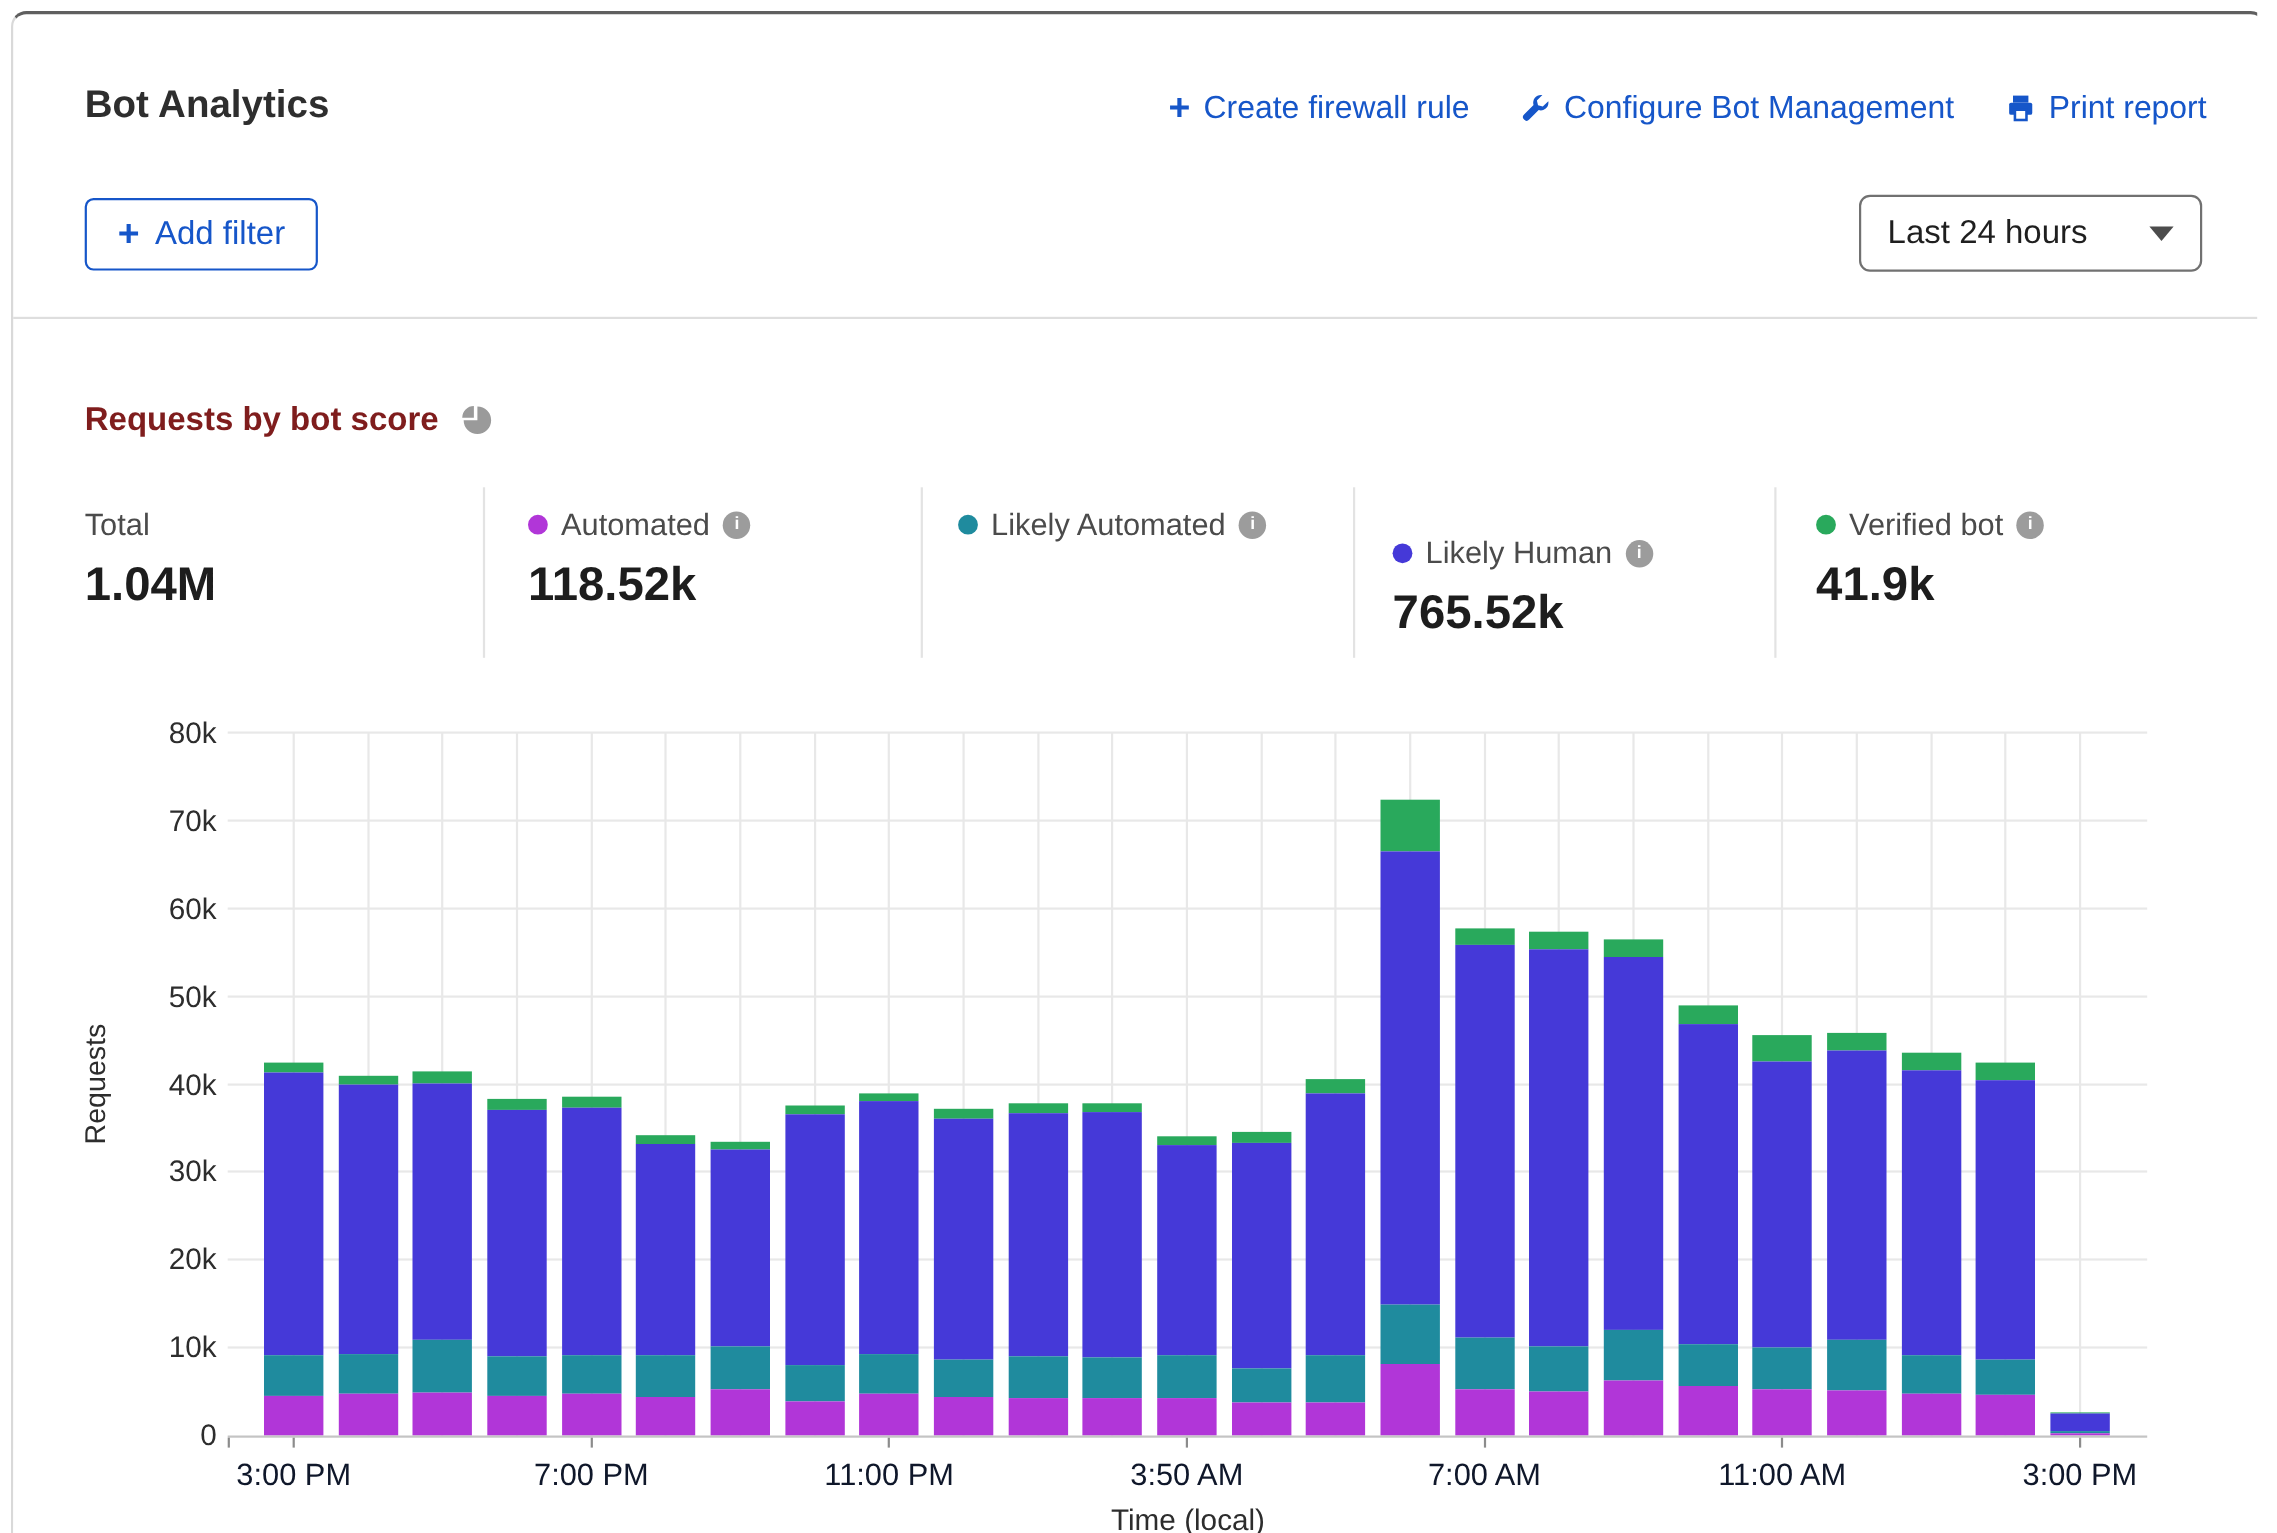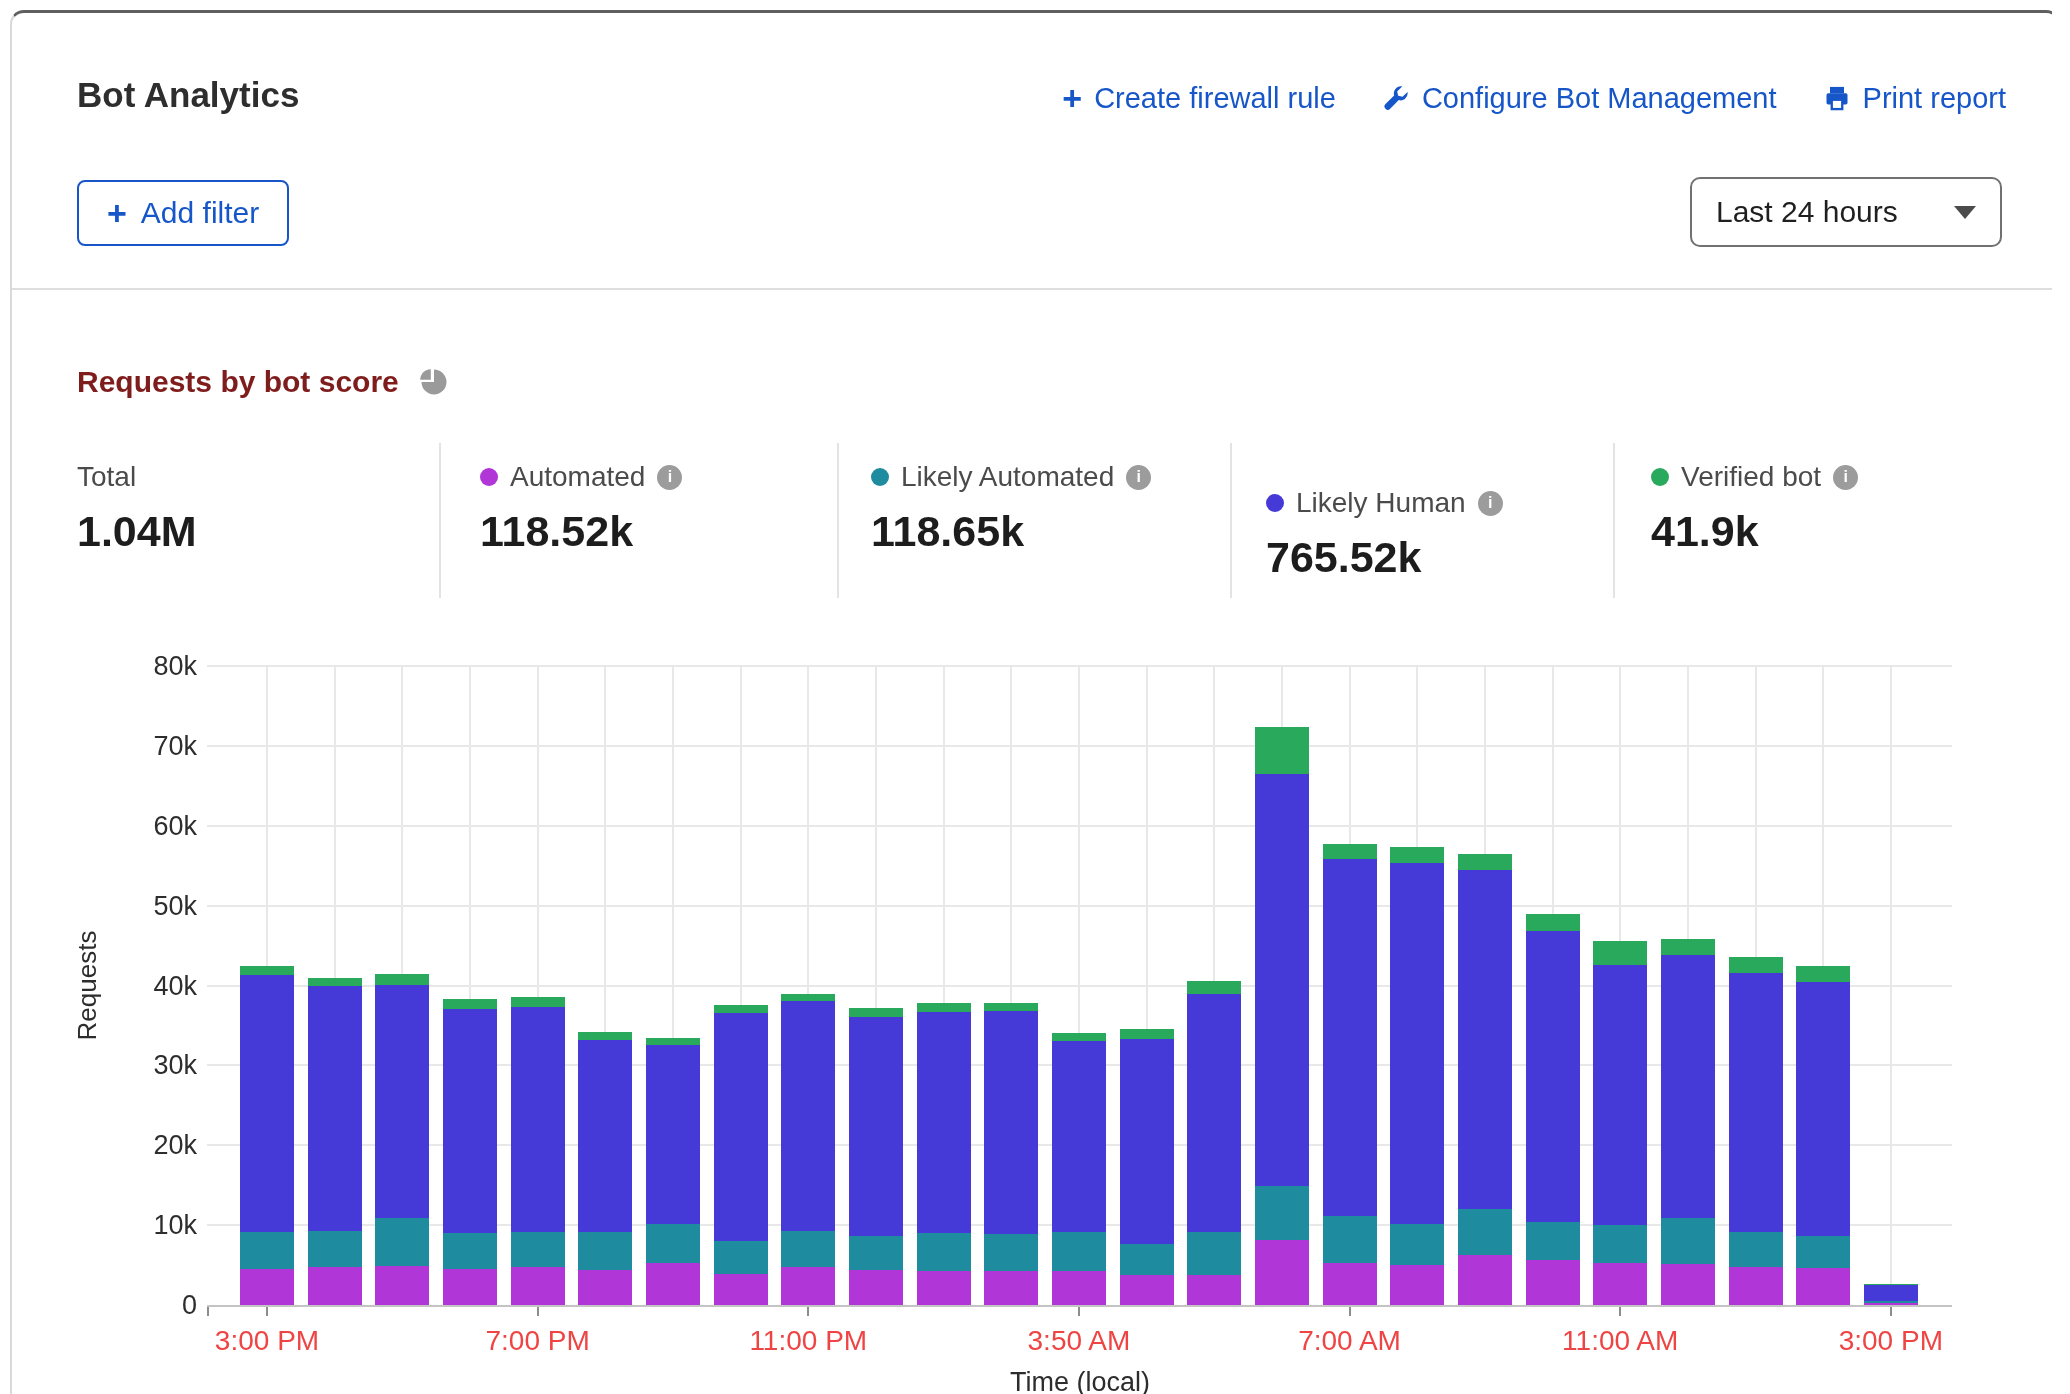--- a/index.html
+++ b/index.html
@@ -38,21 +38,21 @@
   .info-icon { width:25px; height:25px; border-radius:50%; background:#9c9c9c; color:#fff;
     display:inline-flex; align-items:center; justify-content:center; font-size:16px; font-weight:700; cursor:pointer; }
   .stat-value { margin-top:14px; font-size:43px; font-weight:700; color:#1d1d1d; }
   .stat-divider { position:absolute; top:430px; width:2px; height:155px; background:#e3e3e3; }
   
   #chart { position:absolute; left:0; top:0; width:100%; height:100%; }
   .gridline-h { position:absolute; height:2px; background:#e8e8e8; }
   .gridline-v { position:absolute; width:2px; background:#e8e8e8; }
   .axis-x { position:absolute; height:2px; background:#c4c4c4; z-index:3; }
   .ytick-label { position:absolute; width:160px; text-align:right; font-size:27px; color:#2d2d2d; line-height:32px; }
-  .xtick-label { position:absolute; width:180px; text-align:center; font-size:28px; color:#ef4444; }
+  .xtick-label { position:absolute; width:180px; text-align:center; font-size:28px; color:#0f172a; }
   .xtick-mark { position:absolute; width:2px; height:9px; background:#8c8c8c; z-index:4; }
   .bar-col { position:absolute; display:flex; flex-direction:column-reverse; z-index:2; cursor:pointer; }
   .bar-seg { width:100%; }
   .axis-title-y { position:absolute; width:240px; text-align:center; font-size:26px; color:#2d2d2d; transform:rotate(-90deg); }
   .axis-title-x { position:absolute; width:400px; text-align:center; font-size:27px; color:#2d2d2d; }
 </style>
 </head>
 <body>
 
 <div class="page">
@@ -122,21 +122,20 @@
       </div>
       <div class="stat-value">118.52k</div>
     </div>
     <div class="stat-divider" style="left:825px;"></div>
     <div class="stat" style="left:859px;">
       <div class="stat-label-row">
         <span class="dot" style="background: rgb(31, 139, 158);"></span>
         <span>Likely Automated</span>
         <span class="info-icon">i</span>
       </div>
-      <div class="stat-value">118.65k</div>
     </div>
     <div class="stat-divider" style="left:1218px;"></div>
     <div class="stat" style="left:1254px;margin-top:26px;">
       <div class="stat-label-row">
         <span class="dot" style="background: rgb(69, 57, 216);"></span>
         <span>Likely Human</span>
         <span class="info-icon">i</span>
       </div>
       <div class="stat-value">765.52k</div>
     </div>

